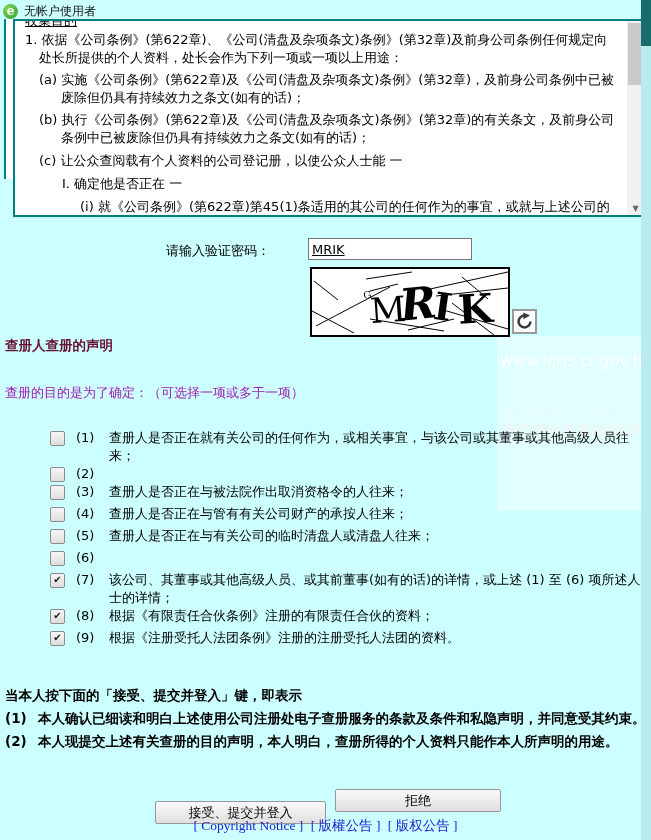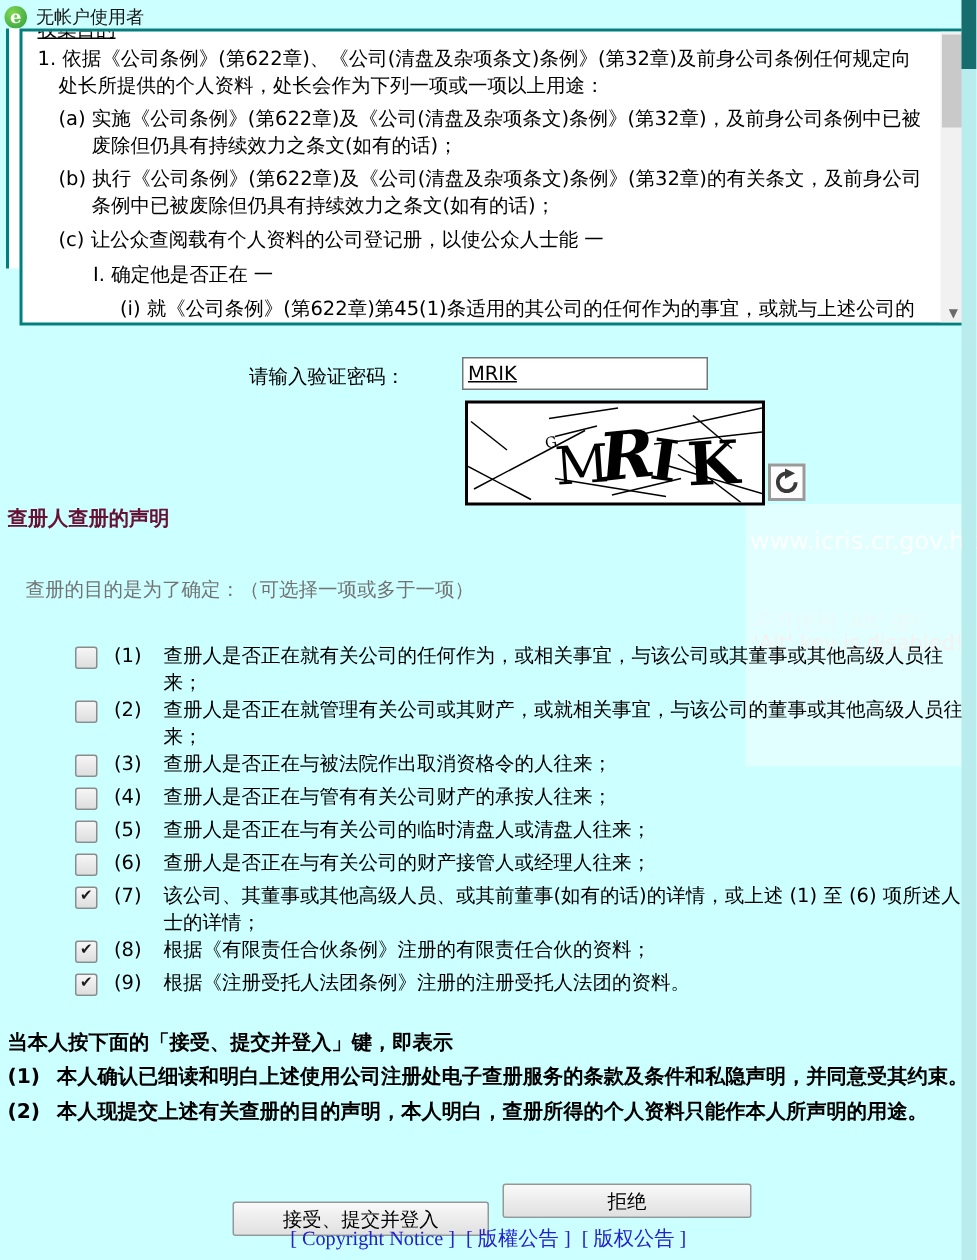--- a/index.html
+++ b/index.html
@@ -40,21 +40,21 @@
                display:flex;align-items:center;justify-content:center;cursor:pointer;z-index:2;padding:0;}
 
   
   .wm{position:absolute;left:497px;top:336px;width:154px;height:175px;background:rgba(255,255,255,0.42);z-index:1;}
   .wm .l1{position:absolute;left:3px;top:15px;width:150px;font-size:16px;color:rgba(255,255,255,0.95);white-space:nowrap;}
   .wm .l2{position:absolute;left:5px;top:47px;width:148px;font-size:14px;color:rgba(252,236,236,0.8);white-space:nowrap;margin-top:38px;}
   .wm .l3{position:absolute;left:5px;top:70px;width:148px;font-size:14px;color:rgba(236,248,248,0.85);white-space:nowrap;}
 
   
   .decl-head{position:absolute;left:5px;top:337px;font-size:13.5px;font-weight:bold;color:#661133;z-index:2;}
-  .purpose{position:absolute;left:17px;top:384px;font-size:13px;color:#737373;z-index:2;}
+  .purpose{position:absolute;left:5px;top:384px;font-size:13px;color:#a21caf;z-index:2;}
   .chk-list{position:absolute;left:0;top:429px;width:648px;z-index:2;}
   .chk-row{display:flex;align-items:flex-start;margin-bottom:4px;}
   .chk-row.dbl{margin-bottom:0;}
   .cbox{flex:0 0 13px;width:13px;height:13px;margin-left:50px;margin-top:2px;border:1px solid #8b8b8b;border-radius:2px;
         background:linear-gradient(#f6f6f6,#dedede);font-size:10px;line-height:12px;text-align:center;color:#1a1a1a;cursor:pointer;}
   .cnum{flex:0 0 33px;margin-left:11px;font-size:13px;line-height:18px;color:#000;}
   .ctext{flex:1;max-width:535px;font-size:13px;line-height:18px;color:#000;}
 
   
   .agree{position:absolute;left:5px;top:686px;width:642px;z-index:2;font-weight:bold;font-size:13.5px;line-height:19px;color:#000;}
@@ -150,41 +150,39 @@
 
   <div class="chk-list">
     <div class="chk-row dbl">
       <div class="cbox"></div>
       <div class="cnum">(1)</div>
       <div class="ctext">查册人是否正在就有关公司的任何作为，或相关事宜，与该公司或其董事或其他高级人员往来；</div>
     </div>
     <div class="chk-row dbl">
       <div class="cbox"></div>
       <div class="cnum">(2)</div>
-      <div class="ctext">查册人是否正在就管理有关公司或其财产，或就相关事宜，与该公司的董事或其他高级人员往来；</div>
     </div>
     <div class="chk-row">
       <div class="cbox"></div>
       <div class="cnum">(3)</div>
       <div class="ctext">查册人是否正在与被法院作出取消资格令的人往来；</div>
     </div>
     <div class="chk-row">
       <div class="cbox"></div>
       <div class="cnum">(4)</div>
       <div class="ctext">查册人是否正在与管有有关公司财产的承按人往来；</div>
     </div>
     <div class="chk-row">
       <div class="cbox"></div>
       <div class="cnum">(5)</div>
       <div class="ctext">查册人是否正在与有关公司的临时清盘人或清盘人往来；</div>
     </div>
     <div class="chk-row">
       <div class="cbox"></div>
       <div class="cnum">(6)</div>
-      <div class="ctext">查册人是否正在与有关公司的财产接管人或经理人往来；</div>
     </div>
     <div class="chk-row dbl">
       <div class="cbox">✔</div>
       <div class="cnum">(7)</div>
       <div class="ctext">该公司、其董事或其他高级人员、或其前董事(如有的话)的详情，或上述 (1) 至 (6) 项所述人士的详情；</div>
     </div>
     <div class="chk-row">
       <div class="cbox">✔</div>
       <div class="cnum">(8)</div>
       <div class="ctext">根据《有限责任合伙条例》注册的有限责任合伙的资料；</div>

